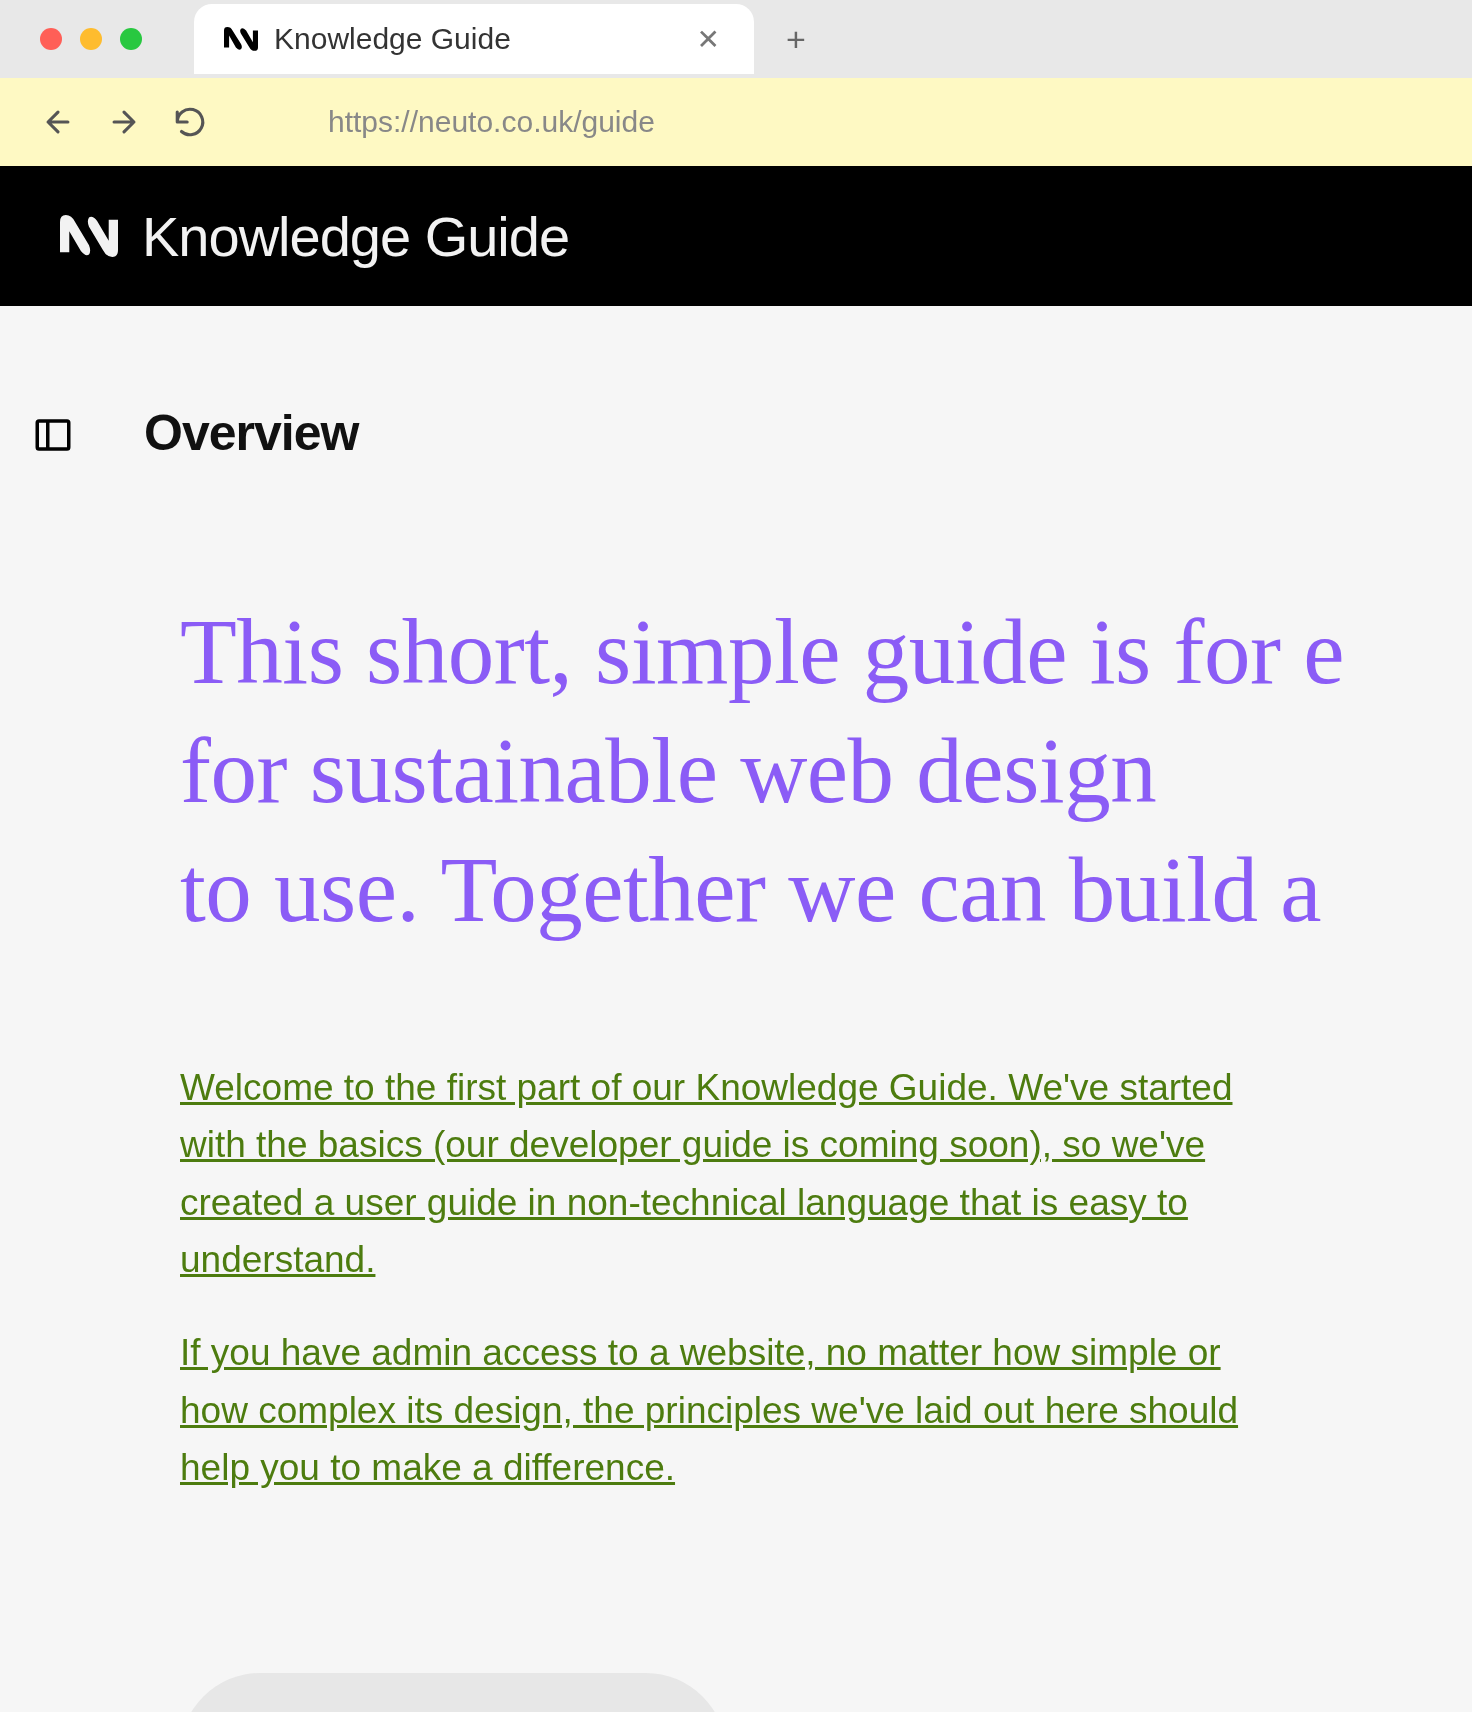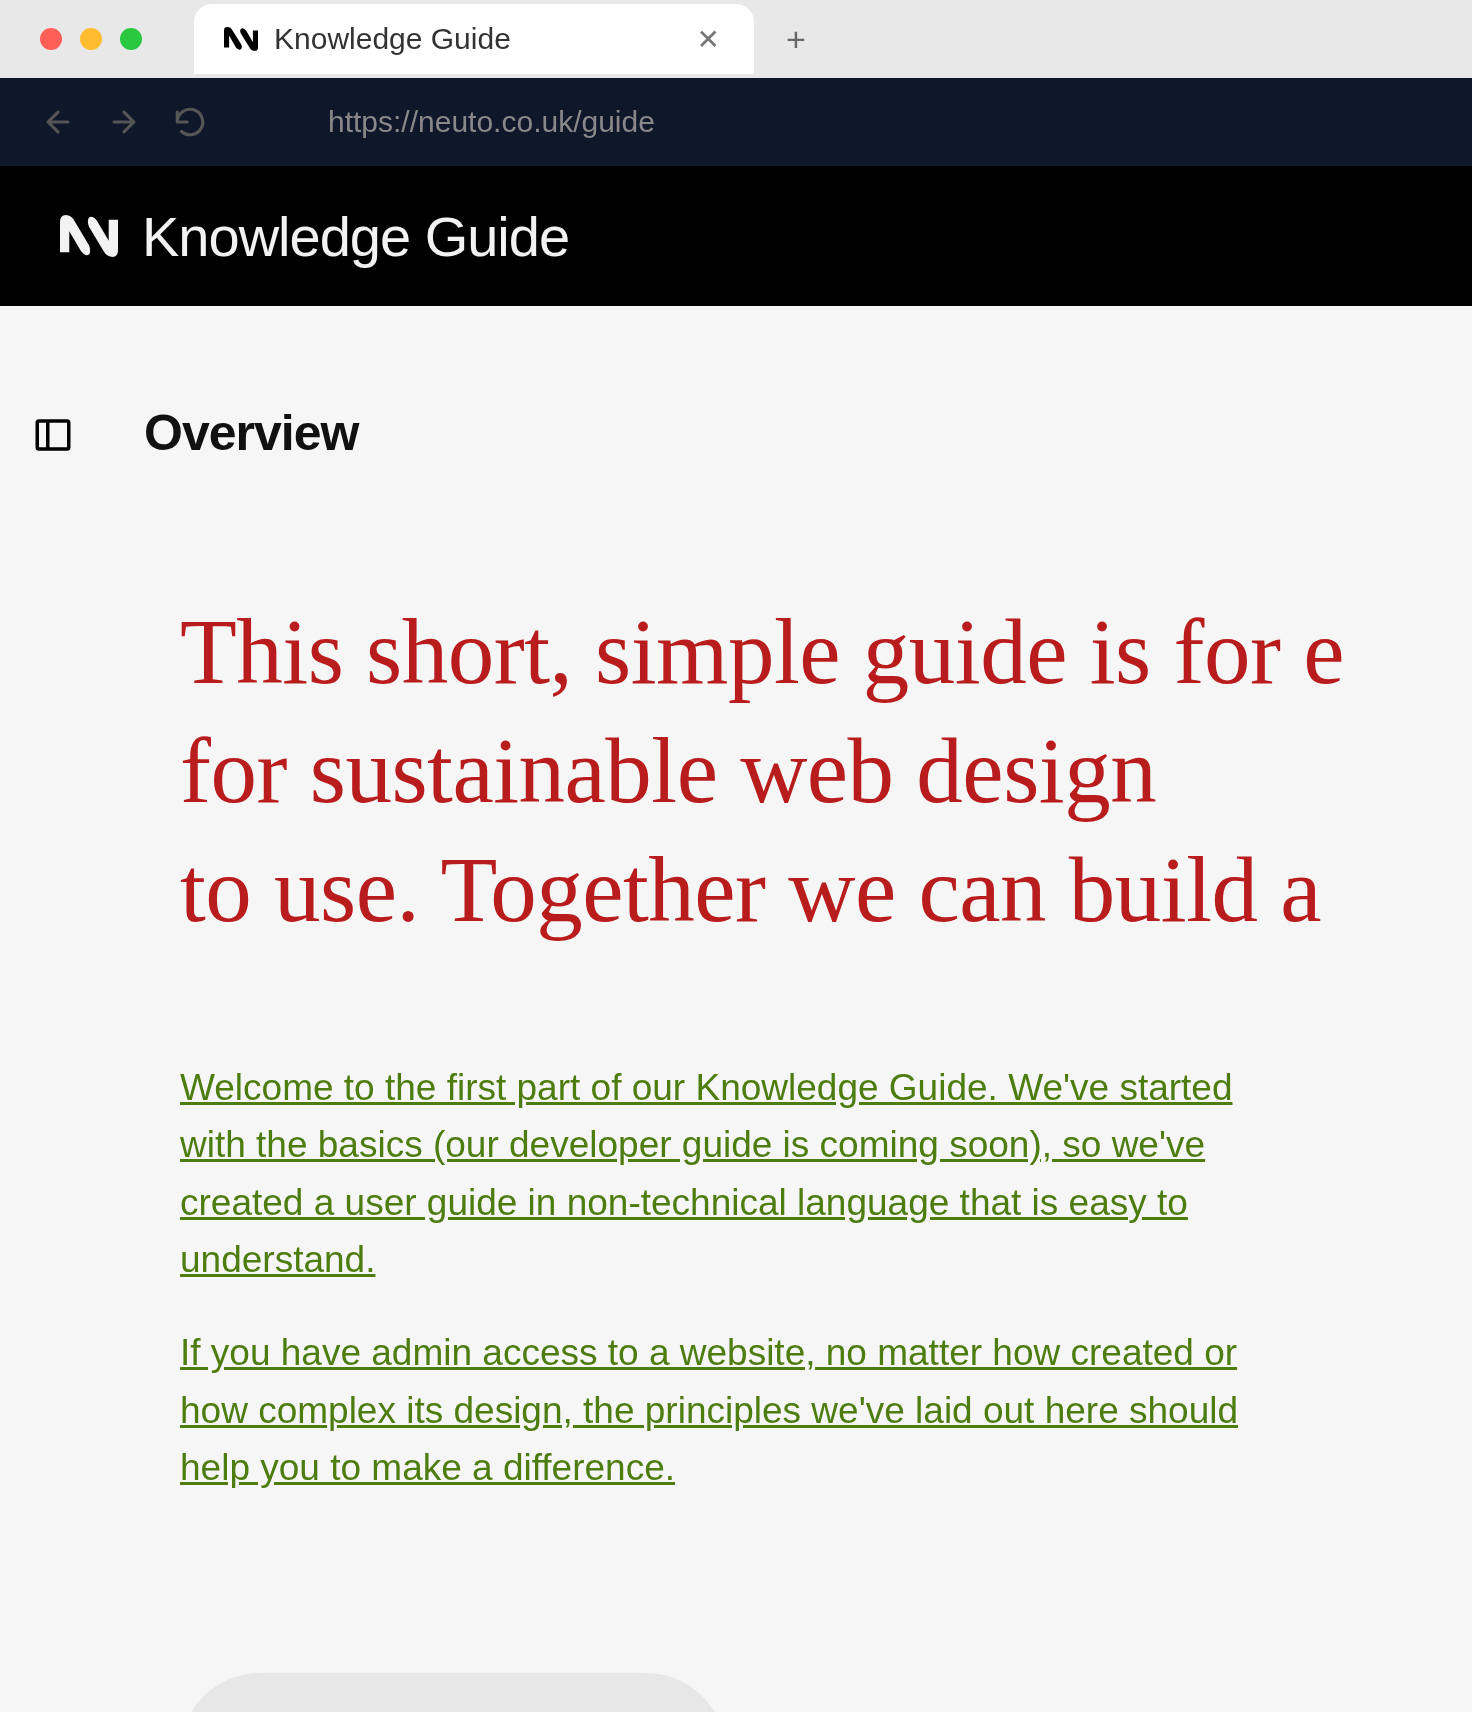--- a/index.html
+++ b/index.html
@@ -73,21 +73,21 @@
       padding: 4px;
     }
     .new-tab {
       color: #666;
       font-size: 34px;
       font-weight: 300;
       padding: 0 18px;
       cursor: pointer;
     }
     .nav-bar {
-      background: #0f172a;
+      background: #fef9c3;
       display: flex;
       align-items: center;
       height: 88px;
       padding: 0 40px;
       gap: 30px;
     }
     .nav-icon {
       color: #555;
       cursor: pointer;
       width: 36px;
@@ -163,21 +163,21 @@
       font-weight: 600;
       letter-spacing: -1px;
       color: #111;
     }
     .hero {
       padding: 130px 0 0 180px;
       font-family: Georgia, "Times New Roman", serif;
       font-size: 93px;
       line-height: 1.28;
       letter-spacing: -0.5px;
-      color: #b91c1c;
+      color: #8b5cf6;
       white-space: nowrap;
     }
     .body-text {
       padding: 110px 60px 0 180px;
       font-size: 37px;
       line-height: 1.55;
       color: #4d7c0f;
       max-width: 1300px;
       text-decoration: underline;
     }
@@ -267,20 +267,20 @@
     </div>
 
     <div class="hero">
       <div>This short, simple guide is for e</div>
       <div>for sustainable web design</div>
       <div>to use. Together we can build a</div>
     </div>
 
     <div class="body-text">
       <p>Welcome to the first part of our Knowledge Guide. We've started with the basics (our developer guide is coming soon), so we've created a user guide in non-technical language that is easy to understand.</p>
-      <p>If you have admin access to a website, no matter how created or how complex its design, the principles we've laid out here should help you to make a difference.</p>
+      <p>If you have admin access to a website, no matter how simple or how complex its design, the principles we've laid out here should help you to make a difference.</p>
     </div>
 
     <div class="cta-area">
       <button class="cta-button">GET STARTED</button>
     </div>
   </div>
 </div>
 
 </body></html>

